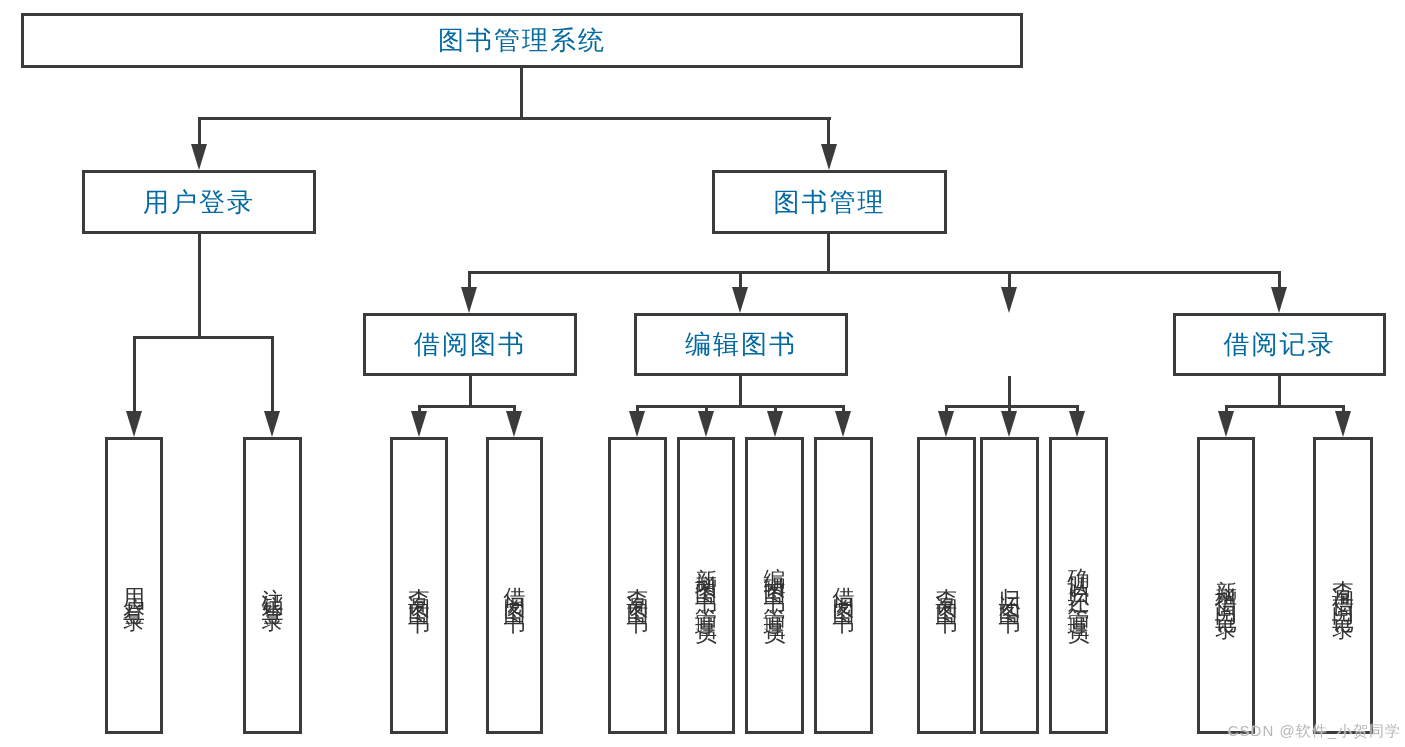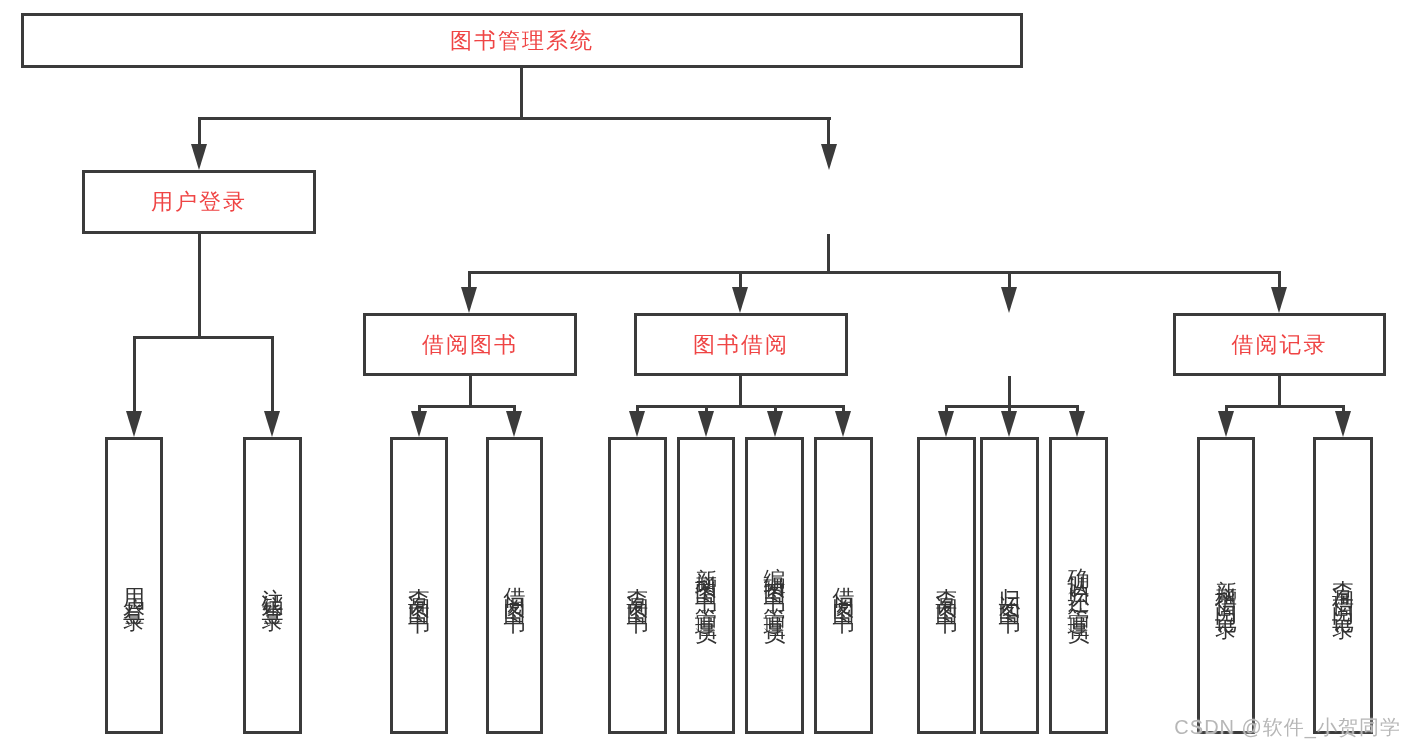--- a/index.html
+++ b/index.html
@@ -1,47 +1,50 @@
 <!DOCTYPE html>
 <html><head>
 <meta charset="utf-8">
 <style>
   html,body{margin:0;padding:0;background:#fff;}
   .stage{position:relative;width:1405px;height:747px;background:#fff;overflow:hidden;
          font-family:"Liberation Sans","DejaVu Sans",sans-serif;color:#333;}
   .box{position:absolute;box-sizing:border-box;border:3px solid #3b3b3b;background:#fff;
        display:flex;align-items:center;justify-content:center;}
-  .lbl{font-size:22px;letter-spacing:2px;color:#ef4444;white-space:nowrap;}
+  .lbl{font-size:26px;letter-spacing:2px;color:#0369a1;white-space:nowrap;}
   .vtext{writing-mode:vertical-rl;font-size:22px;letter-spacing:8px;color:#333;line-height:1;}
   .vl,.hl{position:absolute;background:#3b3b3b;}
   .vl{width:3px;}
   .hl{height:3px;}
   .ah{position:absolute;width:0;height:0;border-left:8px solid transparent;
       border-right:8px solid transparent;border-top:26px solid #3b3b3b;}
-  .watermark{position:absolute;right:4px;bottom:6px;font-size:20px;color:#b7b7b7;
+  .watermark{position:absolute;right:4px;bottom:6px;font-size:15px;color:#b7b7b7;
              text-shadow:0 0 2px #ffffff;z-index:5;letter-spacing:1px;white-space:nowrap;margin-top:29px;}
 </style>
 </head>
 <body>
 
 <div class="stage">
 
   <div class="box" style="left:21px;top:13px;width:1002px;height:55px">
     <span class="lbl">图书管理系统</span>
   </div>
 
   <i class="vl" style="left:520px;top:68px;height:49px"></i>
   <i class="hl" style="left:198px;top:117px;width:633px"></i>
   <i class="vl" style="left:198px;top:117px;height:29px"></i>
   <i class="ah" style="left:191px;top:144px"></i>
   <i class="vl" style="left:827px;top:117px;height:29px"></i>
   <i class="ah" style="left:821px;top:144px"></i>
 
   <div class="box" style="left:82px;top:170px;width:234px;height:64px">
     <span class="lbl">用户登录</span>
+  </div>
+  <div class="box" style="left:712px;top:170px;width:235px;height:64px">
+    <span class="lbl">图书管理</span>
   </div>
 
   <i class="vl" style="left:198px;top:234px;height:102px"></i>
   <i class="hl" style="left:133px;top:336px;width:141px"></i>
   <i class="vl" style="left:133px;top:336px;height:77px"></i>
   <i class="ah" style="left:126px;top:411px"></i>
   <i class="vl" style="left:271px;top:336px;height:77px"></i>
   <i class="ah" style="left:264px;top:411px"></i>
 
   <i class="vl" style="left:827px;top:234px;height:37px"></i>
@@ -52,21 +55,21 @@
   <i class="ah" style="left:732px;top:287px"></i>
   <i class="vl" style="left:1008px;top:271px;height:16px"></i>
   <i class="ah" style="left:1001px;top:287px"></i>
   <i class="vl" style="left:1278px;top:271px;height:16px"></i>
   <i class="ah" style="left:1271px;top:287px"></i>
 
   <div class="box" style="left:363px;top:313px;width:214px;height:63px">
     <span class="lbl">借阅图书</span>
   </div>
   <div class="box" style="left:634px;top:313px;width:214px;height:63px">
-    <span class="lbl">图书借阅</span>
+    <span class="lbl">编辑图书</span>
   </div>
   <div class="box" style="left:1173px;top:313px;width:213px;height:63px">
     <span class="lbl">借阅记录</span>
   </div>
 
   <i class="vl" style="left:469px;top:376px;height:29px"></i>
   <i class="hl" style="left:418px;top:405px;width:98px"></i>
   <i class="vl" style="left:418px;top:405px;height:8px"></i>
   <i class="ah" style="left:411px;top:411px"></i>
   <i class="vl" style="left:513px;top:405px;height:8px"></i>

